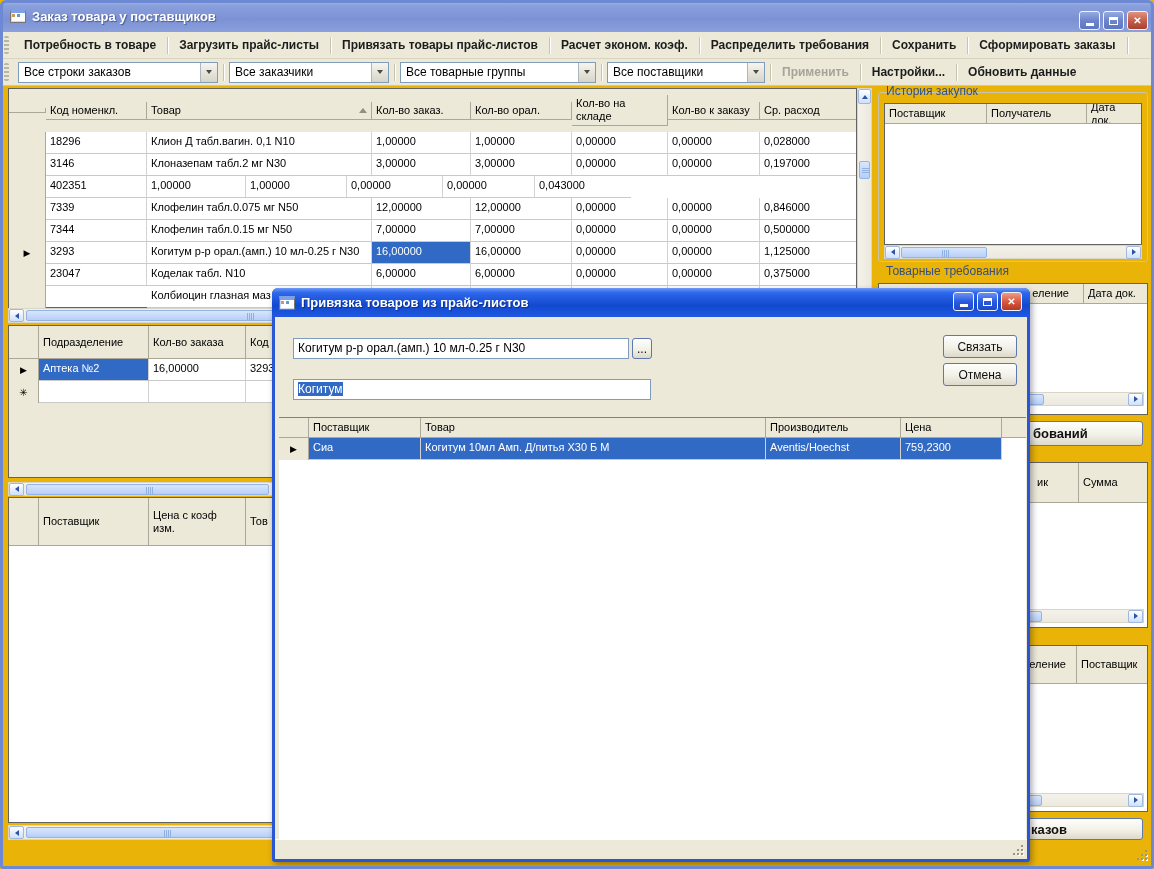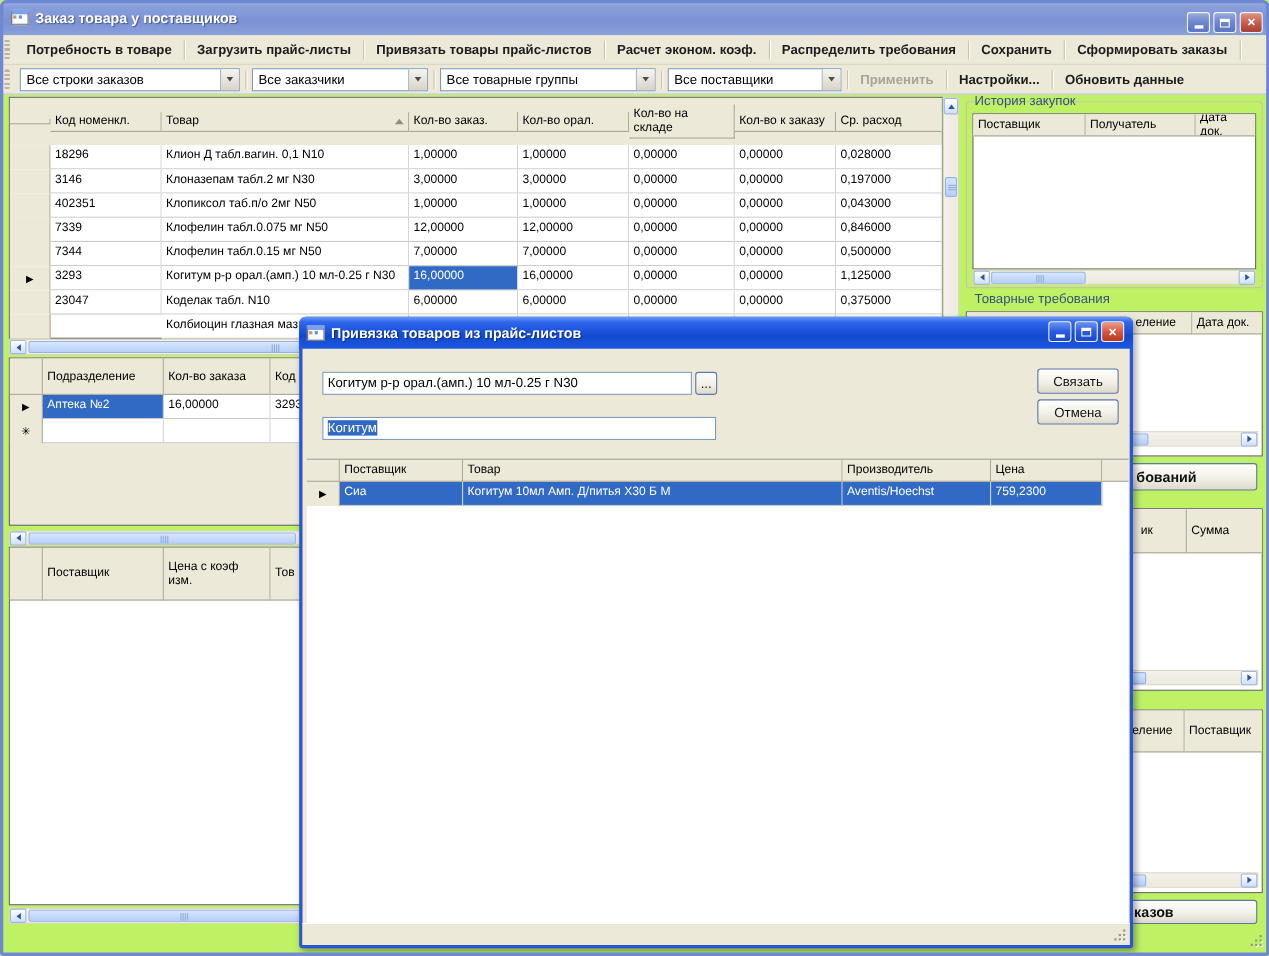--- a/index.html
+++ b/index.html
@@ -1,17 +1,17 @@
 <!DOCTYPE html>
 <html><head>
 <meta charset="utf-8">
 <style>
   html,body{margin:0;padding:0;background:#4c5d8e;}
   *{box-sizing:border-box;font-family:"Liberation Sans",sans-serif;}
-  #screen{position:relative;width:1154px;height:869px;background:#bef264;overflow:hidden;}
+  #screen{position:relative;width:1154px;height:869px;background:#eab308;overflow:hidden;}
   .frame{position:absolute;inset:0;border:3px solid #6E89D4;border-radius:6px 6px 3px 3px;pointer-events:none;z-index:60;}
 
   
   .titlebar{position:absolute;left:0;top:0;width:1154px;height:32px;
     background:linear-gradient(180deg,#A8B7E4 0%,#8AA0DC 18%,#7B91D4 60%,#8BA0DB 100%);
     border-radius:6px 6px 0 0;display:flex;align-items:center;z-index:5;}
   .titlebar .ttl{color:#fff;font-weight:bold;font-size:13px;text-shadow:1px 1px 1px #49598f;margin-left:6px;}
   .form-icon{width:16px;height:14px;margin-left:10px;background:#fff;border:1px solid #777;border-top:4px solid #7BA2E8;box-shadow:inset 1px -1px 0 #cfd8ef;position:relative;}
   .form-icon::after{content:"";position:absolute;left:1px;top:1px;width:3px;height:3px;background:#c96;box-shadow:5px 0 0 #69c;}
   .cap-btns{position:absolute;right:6px;top:11px;display:flex;gap:3px;}
@@ -190,21 +190,20 @@
           <div class="gc" style="width: 225px;">Клоназепам табл.2 мг N30</div>
           <div class="gc" style="width: 99px;">3,00000</div>
           <div class="gc" style="width: 101px;">3,00000</div>
           <div class="gc" style="width: 96px;">0,00000</div>
           <div class="gc" style="width: 92px;">0,00000</div>
           <div class="gc" style="width: 96px; border-right: none;">0,197000</div>
         </div>
         <div class="grow" style="height: 22px;">
           <div class="selcol" style="width: 37px;"></div>
           <div class="gc" style="width: 101px;">402351</div>
-          <div class="gc" style="width: 225px;">Клопиксол таб.п/о 2мг N50</div>
           <div class="gc" style="width: 99px;">1,00000</div>
           <div class="gc" style="width: 101px;">1,00000</div>
           <div class="gc" style="width: 96px;">0,00000</div>
           <div class="gc" style="width: 92px;">0,00000</div>
           <div class="gc" style="width: 96px; border-right: none;">0,043000</div>
         </div>
         <div class="grow" style="height: 22px;">
           <div class="selcol" style="width: 37px;"></div>
           <div class="gc" style="width: 101px;">7339</div>
           <div class="gc" style="width: 225px;">Клофелин табл.0.075 мг N50</div>

